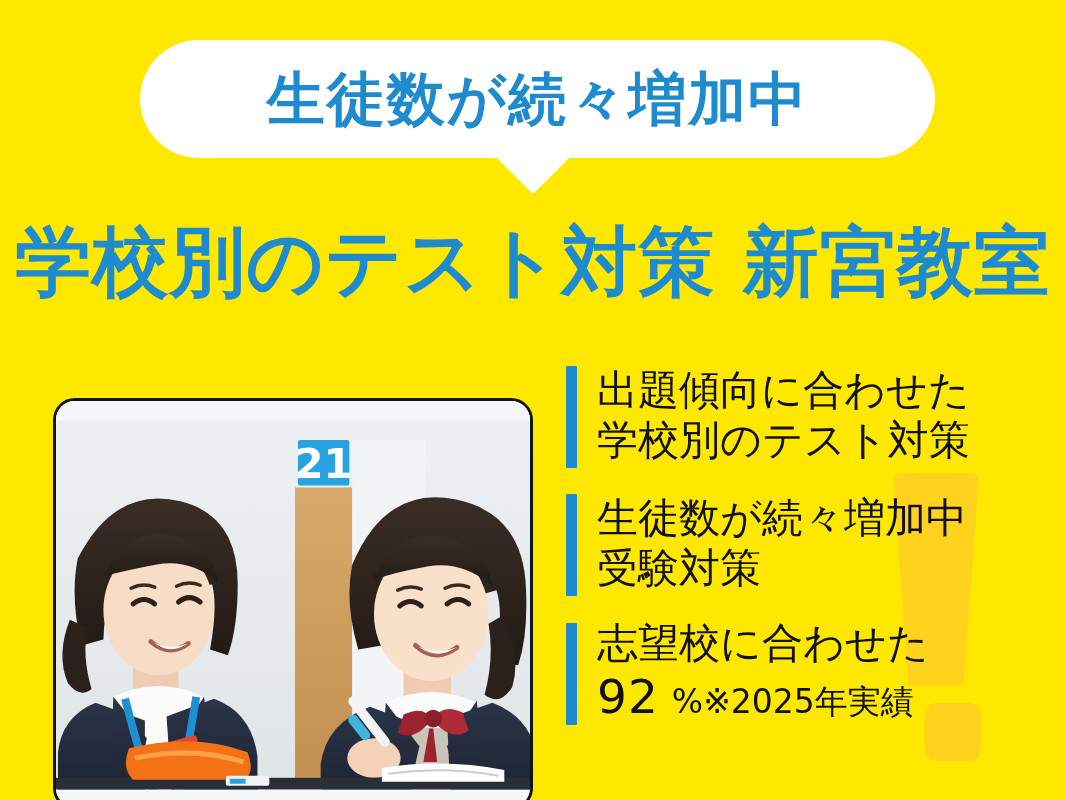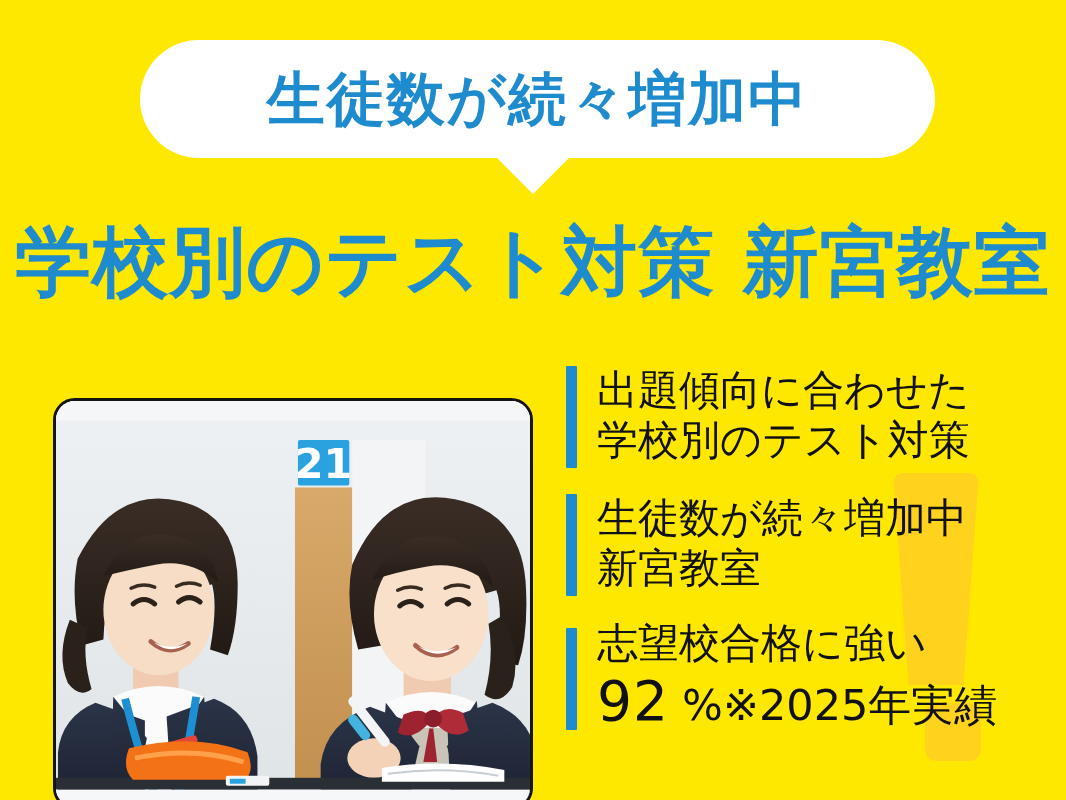--- a/index.html
+++ b/index.html
@@ -146,25 +146,25 @@
     font-family: "DejaVu Sans", "Liberation Sans", sans-serif;
   }
   .bullet-lines div { display: block; }
 
   .stat-line {
     display: flex;
     align-items: baseline;
     white-space: nowrap;
   }
   .stat-big {
-    font-size: 55px;
+    font-size: 47px;
     letter-spacing: 1px;
   }
   .stat-small {
-    font-size: 43px;
+    font-size: 33px;
     letter-spacing: 0px;
   }
 </style>
 </head>
 <body>
 
 <div id="poster">
 
   <div class="excl-bar"></div>
   <div class="excl-dot"></div>
@@ -297,28 +297,28 @@
       <span class="bullet-lines">
         <div>出題傾向に合わせた</div>
         <div>学校別のテスト対策</div>
       </span>
     </div>
 
     <div class="bullet">
       <span class="bullet-bar"></span>
       <span class="bullet-lines">
         <div>生徒数が続々増加中</div>
-        <div>新宮教室</div>
+        <div>受験対策</div>
       </span>
     </div>
 
     <div class="bullet">
       <span class="bullet-bar"></span>
       <span class="bullet-lines">
-        <div>志望校合格に強い</div>
+        <div>志望校に合わせた</div>
         <div class="stat-line">
           <span class="stat-big">92</span>
           <span class="stat-small">%※2025年実績</span>
         </div>
       </span>
     </div>
 
   </div>
 
 </div>

